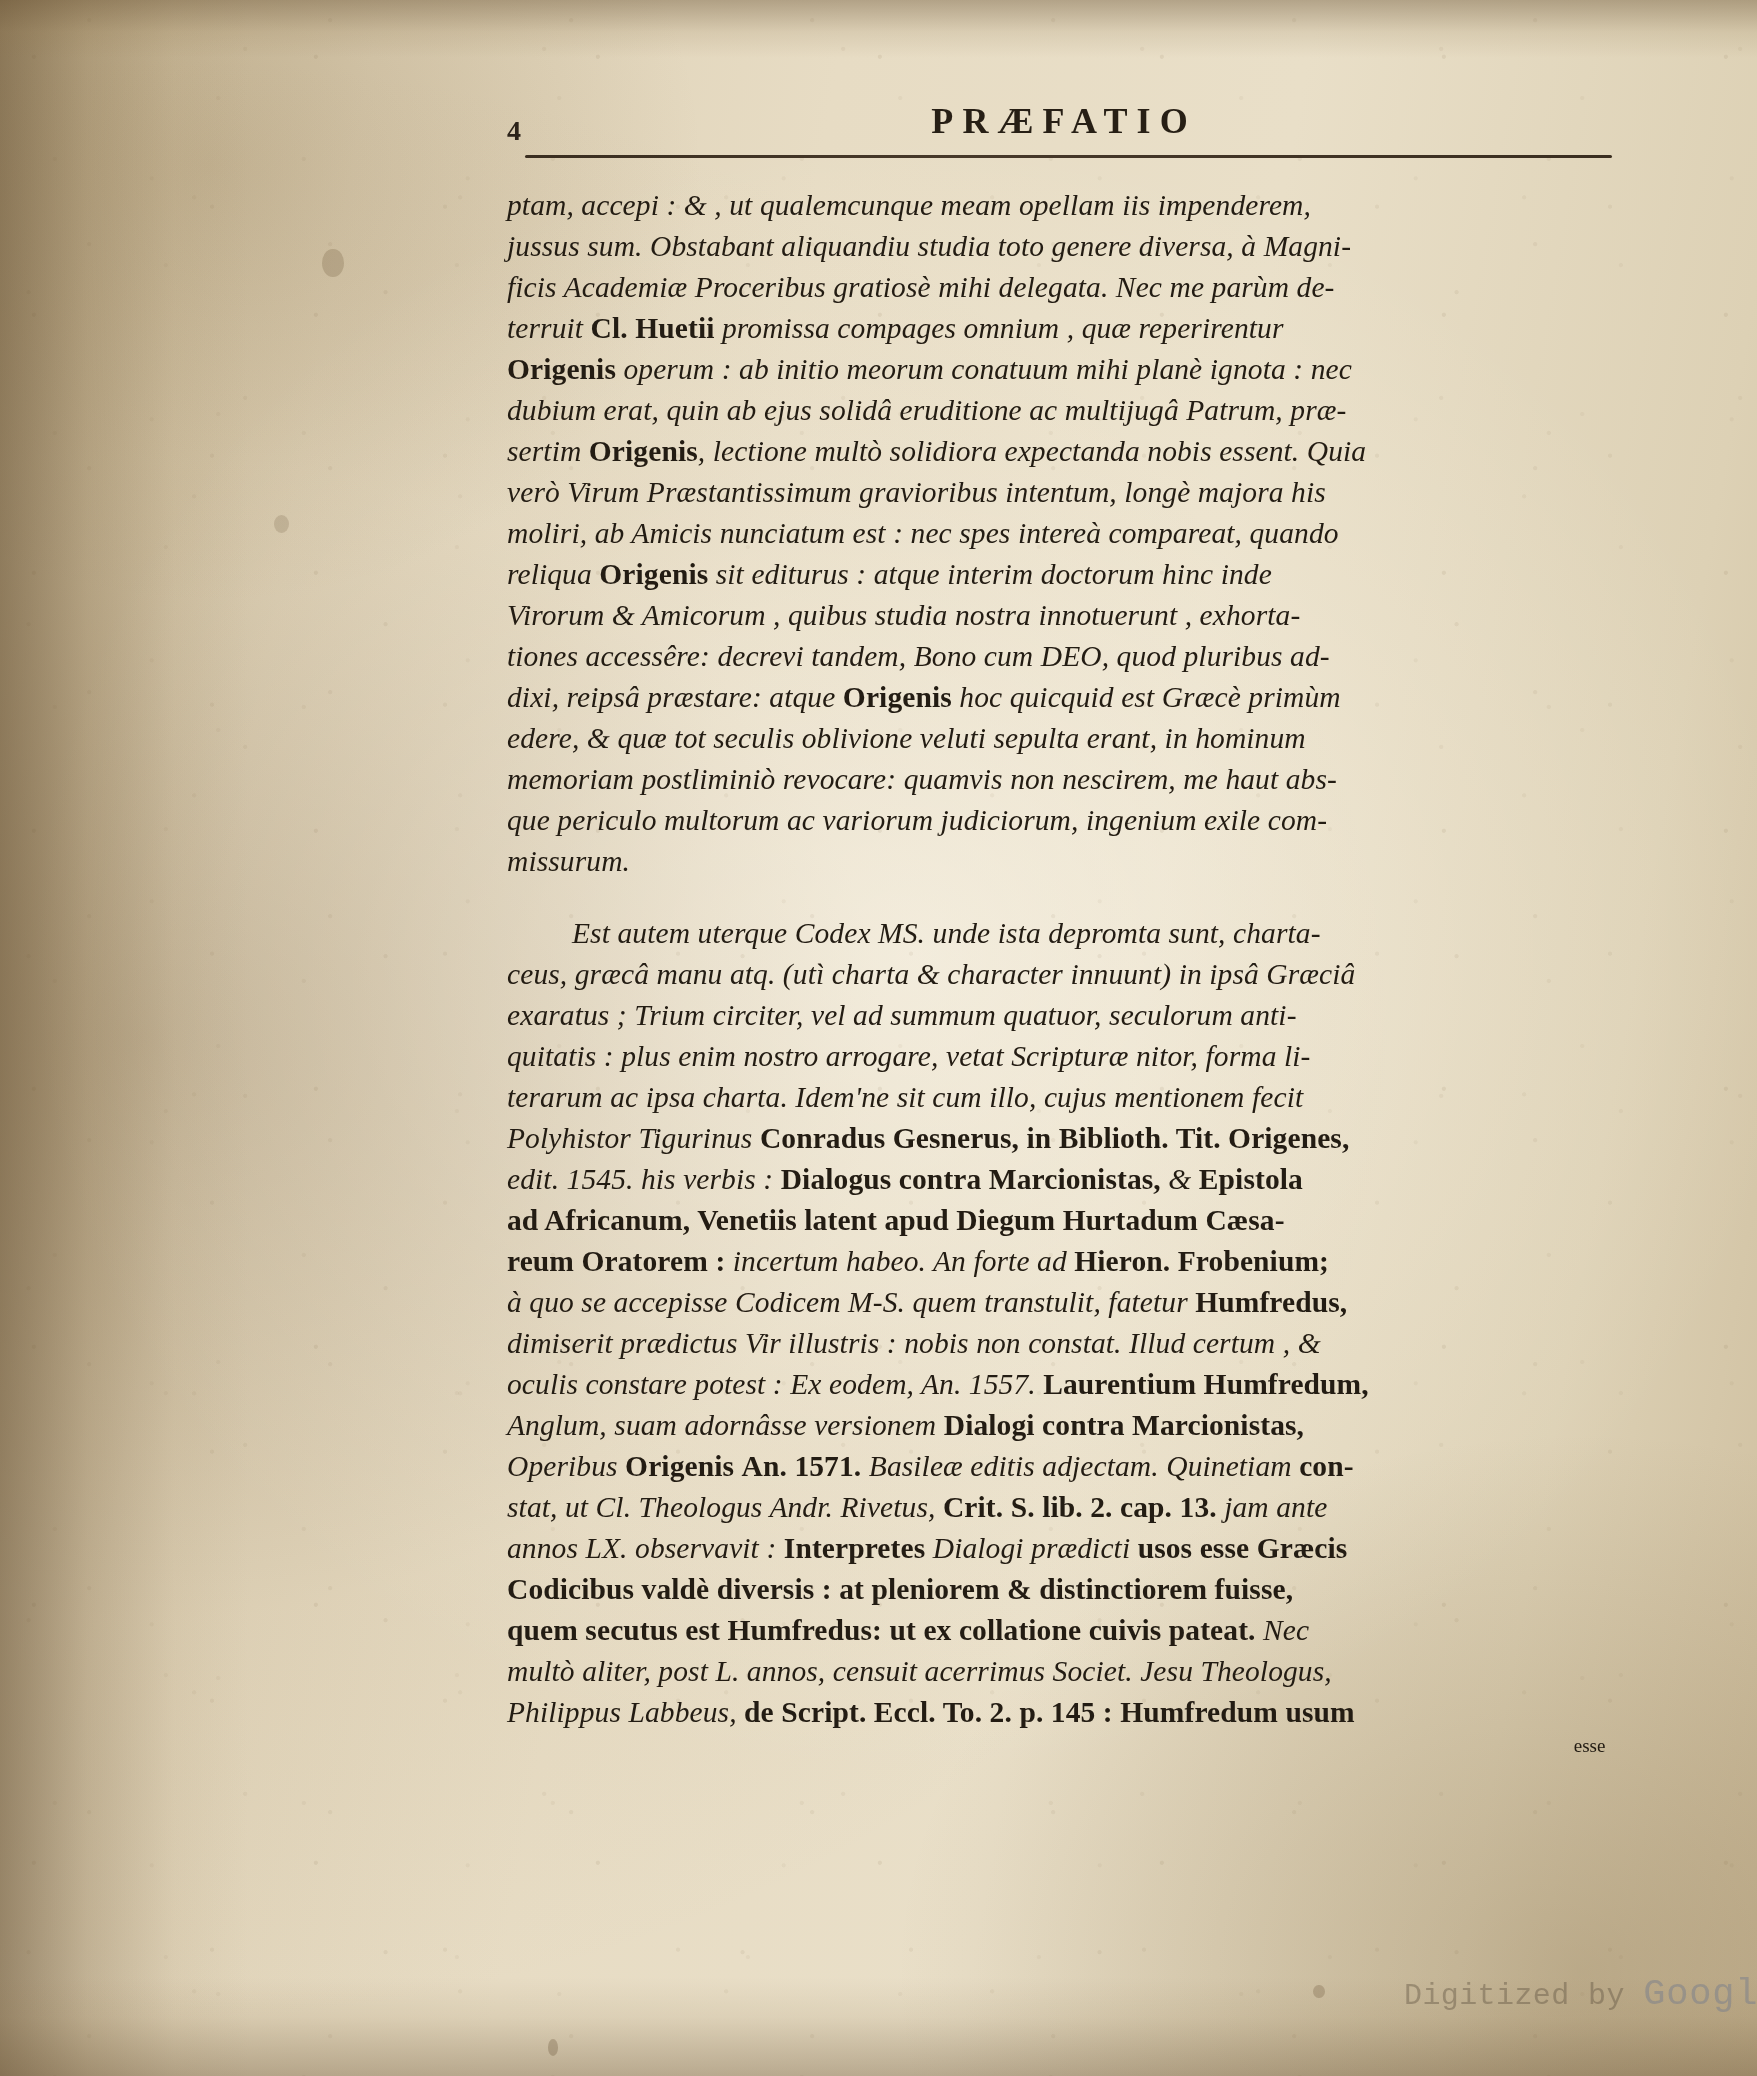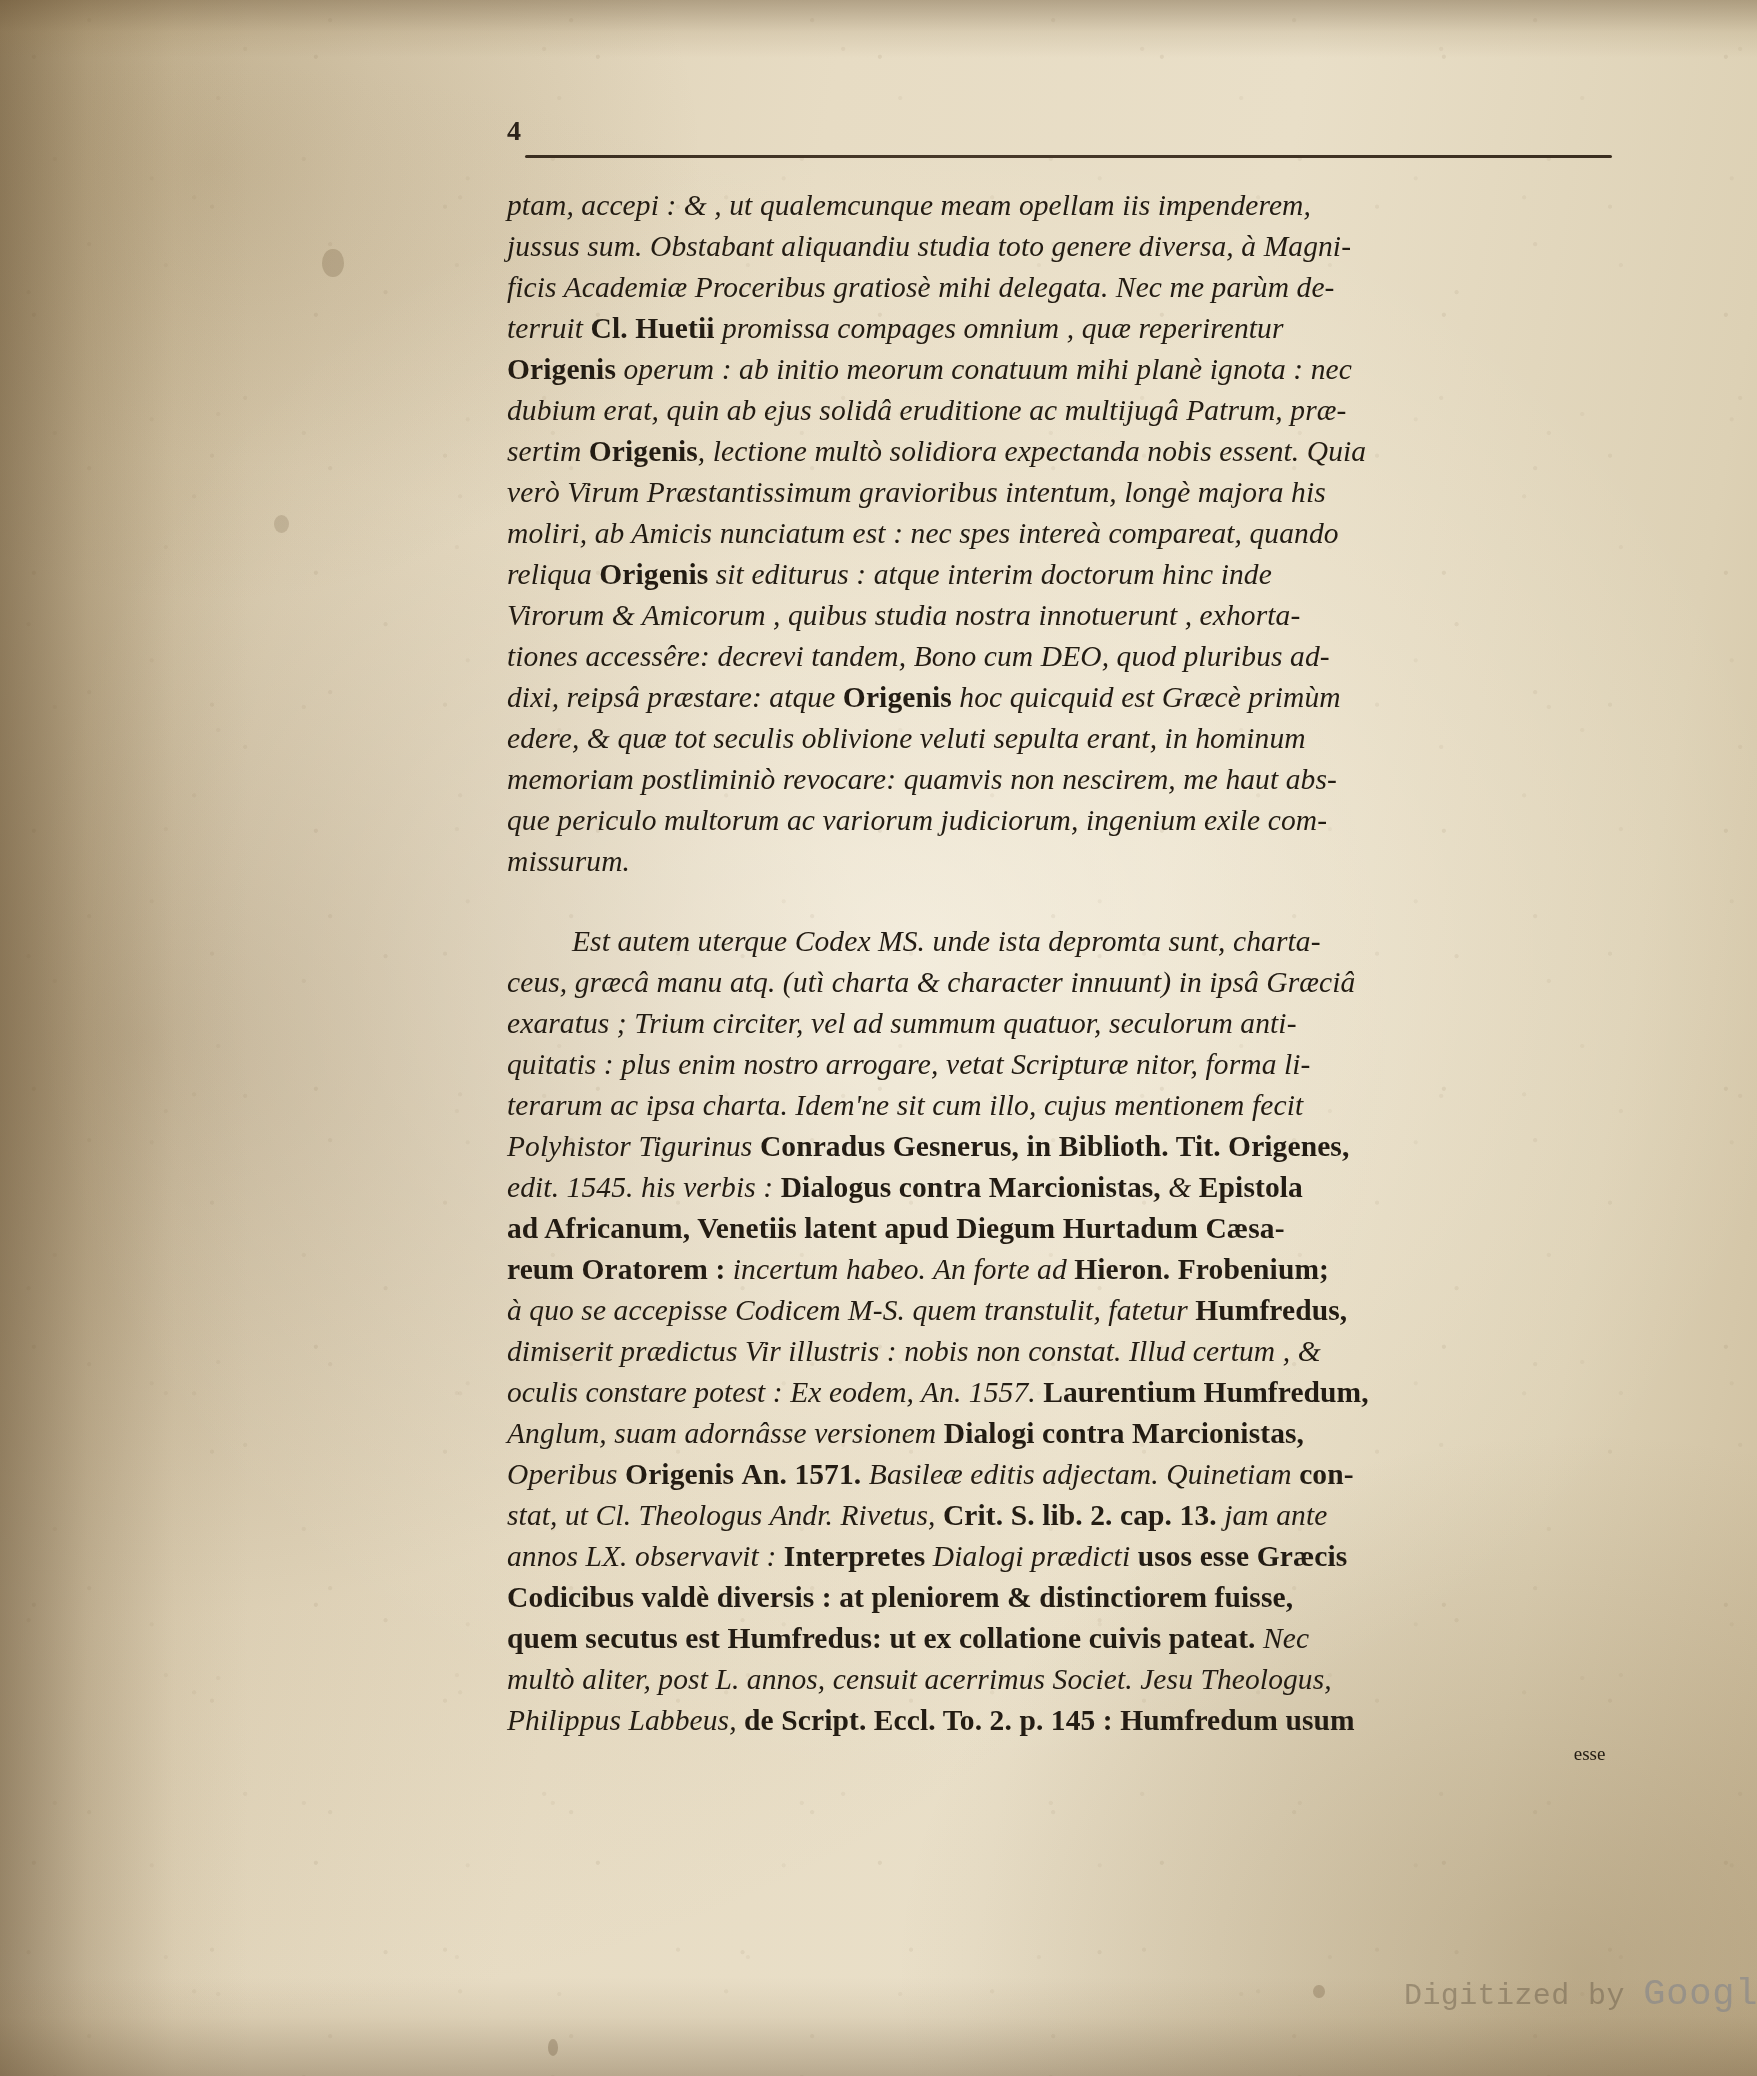--- a/index.html
+++ b/index.html
@@ -115,21 +115,21 @@
   
   .para {
     color: #231c13;
     font-size: 29.5px;
     line-height: 41px;
     text-align: justify;
     margin: 0;
     letter-spacing: 0.1px;
   }
   #p1 { margin-top: 20px; }
-  #p2 { margin-top: 39px; }
+  #p2 { margin-top: 31px; }
   .para .ind { display: inline-block; width: 65px; }
 
   i, .it { font-style: italic; }
   .rm { font-style: normal; font-weight: bold; }
 
   
   #tail {
     text-align: right;
     font-size: 19px;
     color: #231c13;
@@ -174,20 +174,21 @@
 
   <div class="blot" style="left:322px; top:249px; width:21.6px; height:28px; background:rgba(95,72,42,.22);"></div>
   <div class="blot" style="left:274px; top:515px; width:15px; height:18.3px; background:rgba(95,72,42,.18);"></div>
   <div class="blot" style="left:1313px; top:1985px; width:11.6px; height:13.3px; background:rgba(95,72,42,.25);"></div>
   <div class="blot" style="left:548px; top:2039px; width:10px; height:16.6px; background:rgba(95,72,42,.28);"></div>
 
   <div id="textblock">
 
     <div id="header">
       <div id="folio">4</div>
+      <div id="runhead">PRÆFATIO</div>
       <div id="rule"></div>
     </div>
 
     <p class="para" id="p1"><span class="it">ptam, accepi : &amp; , ut qualemcunque meam opellam iis impenderem,</span><br><span class="it">jussus sum. Obstabant aliquandiu studia toto genere diversa, à Magni-</span><br><span class="it">ficis Academiæ Proceribus gratiosè mihi delegata.  Nec me parùm de-</span><br><span class="it">terruit <span class="rm">Cl. Huetii</span> promissa compages omnium , quæ reperirentur</span><br><span class="it"><span class="rm">Origenis</span> operum : ab initio meorum conatuum mihi planè ignota : nec</span><br><span class="it">dubium erat, quin ab ejus solidâ eruditione ac multijugâ Patrum, præ-</span><br><span class="it">sertim <span class="rm">Origenis</span>, lectione multò solidiora expectanda nobis essent. Quia</span><br><span class="it">verò Virum Præstantissimum gravioribus intentum, longè majora his</span><br><span class="it">moliri, ab Amicis nunciatum est : nec spes intereà compareat, quando</span><br><span class="it">reliqua <span class="rm">Origenis</span> sit editurus :  atque  interim  doctorum  hinc  inde</span><br><span class="it">Virorum &amp; Amicorum , quibus studia nostra innotuerunt , exhorta-</span><br><span class="it">tiones accessêre:  decrevi tandem, Bono cum DEO, quod pluribus ad-</span><br><span class="it">dixi, reipsâ præstare: atque <span class="rm">Origenis</span> hoc quicquid est Græcè primùm</span><br><span class="it">edere, &amp; quæ tot seculis oblivione veluti sepulta erant, in hominum</span><br><span class="it">memoriam postliminiò revocare: quamvis non nescirem, me haut abs-</span><br><span class="it">que periculo multorum ac variorum judiciorum, ingenium exile com-</span><br><span class="it">missurum.</span></p>
     <p class="para" id="p2"><span class="ind"></span><span class="it">Est autem uterque Codex MS. unde ista depromta sunt, charta-</span><br><span class="it">ceus, græcâ manu atq. (utì charta &amp; character innuunt)  in ipsâ Græciâ</span><br><span class="it">exaratus ;  Trium circiter,  vel ad summum quatuor, seculorum anti-</span><br><span class="it">quitatis : plus enim  nostro arrogare, vetat Scripturæ nitor, forma li-</span><br><span class="it">terarum ac ipsa charta.    Idem'ne sit cum illo, cujus mentionem fecit</span><br><span class="it">Polyhistor Tigurinus <span class="rm">Conradus Gesnerus, in Biblioth. Tit. Origenes,</span></span><br><span class="it">edit. 1545. his verbis : <span class="rm">Dialogus contra Marcionistas,</span> &amp; <span class="rm">Epistola</span></span><br><span class="it"><span class="rm">ad Africanum, Venetiis latent apud Diegum Hurtadum Cæsa-</span></span><br><span class="it"><span class="rm">reum Oratorem :</span> incertum habeo.  An forte ad <span class="rm">Hieron. Frobenium;</span></span><br><span class="it">à quo se accepisse Codicem M-S. quem transtulit, fatetur <span class="rm">Humfredus,</span></span><br><span class="it">dimiserit prædictus Vir illustris : nobis non constat.  Illud certum , &amp;</span><br><span class="it">oculis constare potest :  Ex eodem, An. 1557. <span class="rm">Laurentium Humfredum,</span></span><br><span class="it">Anglum, suam adornâsse versionem <span class="rm">Dialogi contra Marcionistas,</span></span><br><span class="it">Operibus <span class="rm">Origenis</span> <span class="rm">An. 1571.</span> Basileæ editis adjectam.   Quinetiam <span class="rm">con-</span></span><br><span class="it">stat, ut Cl. Theologus Andr. Rivetus, <span class="rm">Crit. S. lib. 2. cap. 13.</span> jam ante</span><br><span class="it">annos LX. observavit : <span class="rm">Interpretes</span> Dialogi prædicti <span class="rm">usos esse Græcis</span></span><br><span class="it"><span class="rm">Codicibus valdè diversis : at pleniorem &amp; distinctiorem fuisse,</span></span><br><span class="it"><span class="rm">quem secutus est Humfredus: ut ex collatione cuivis pateat.</span> Nec</span><br><span class="it">multò aliter, post L. annos, censuit acerrimus Societ. Jesu Theologus,</span><br><span class="it">Philippus Labbeus, <span class="rm">de Script. Eccl. To. 2. p. 145 : Humfredum usum</span></span></p>
 
     <div id="tail">esse</div>
 
   </div>
 

